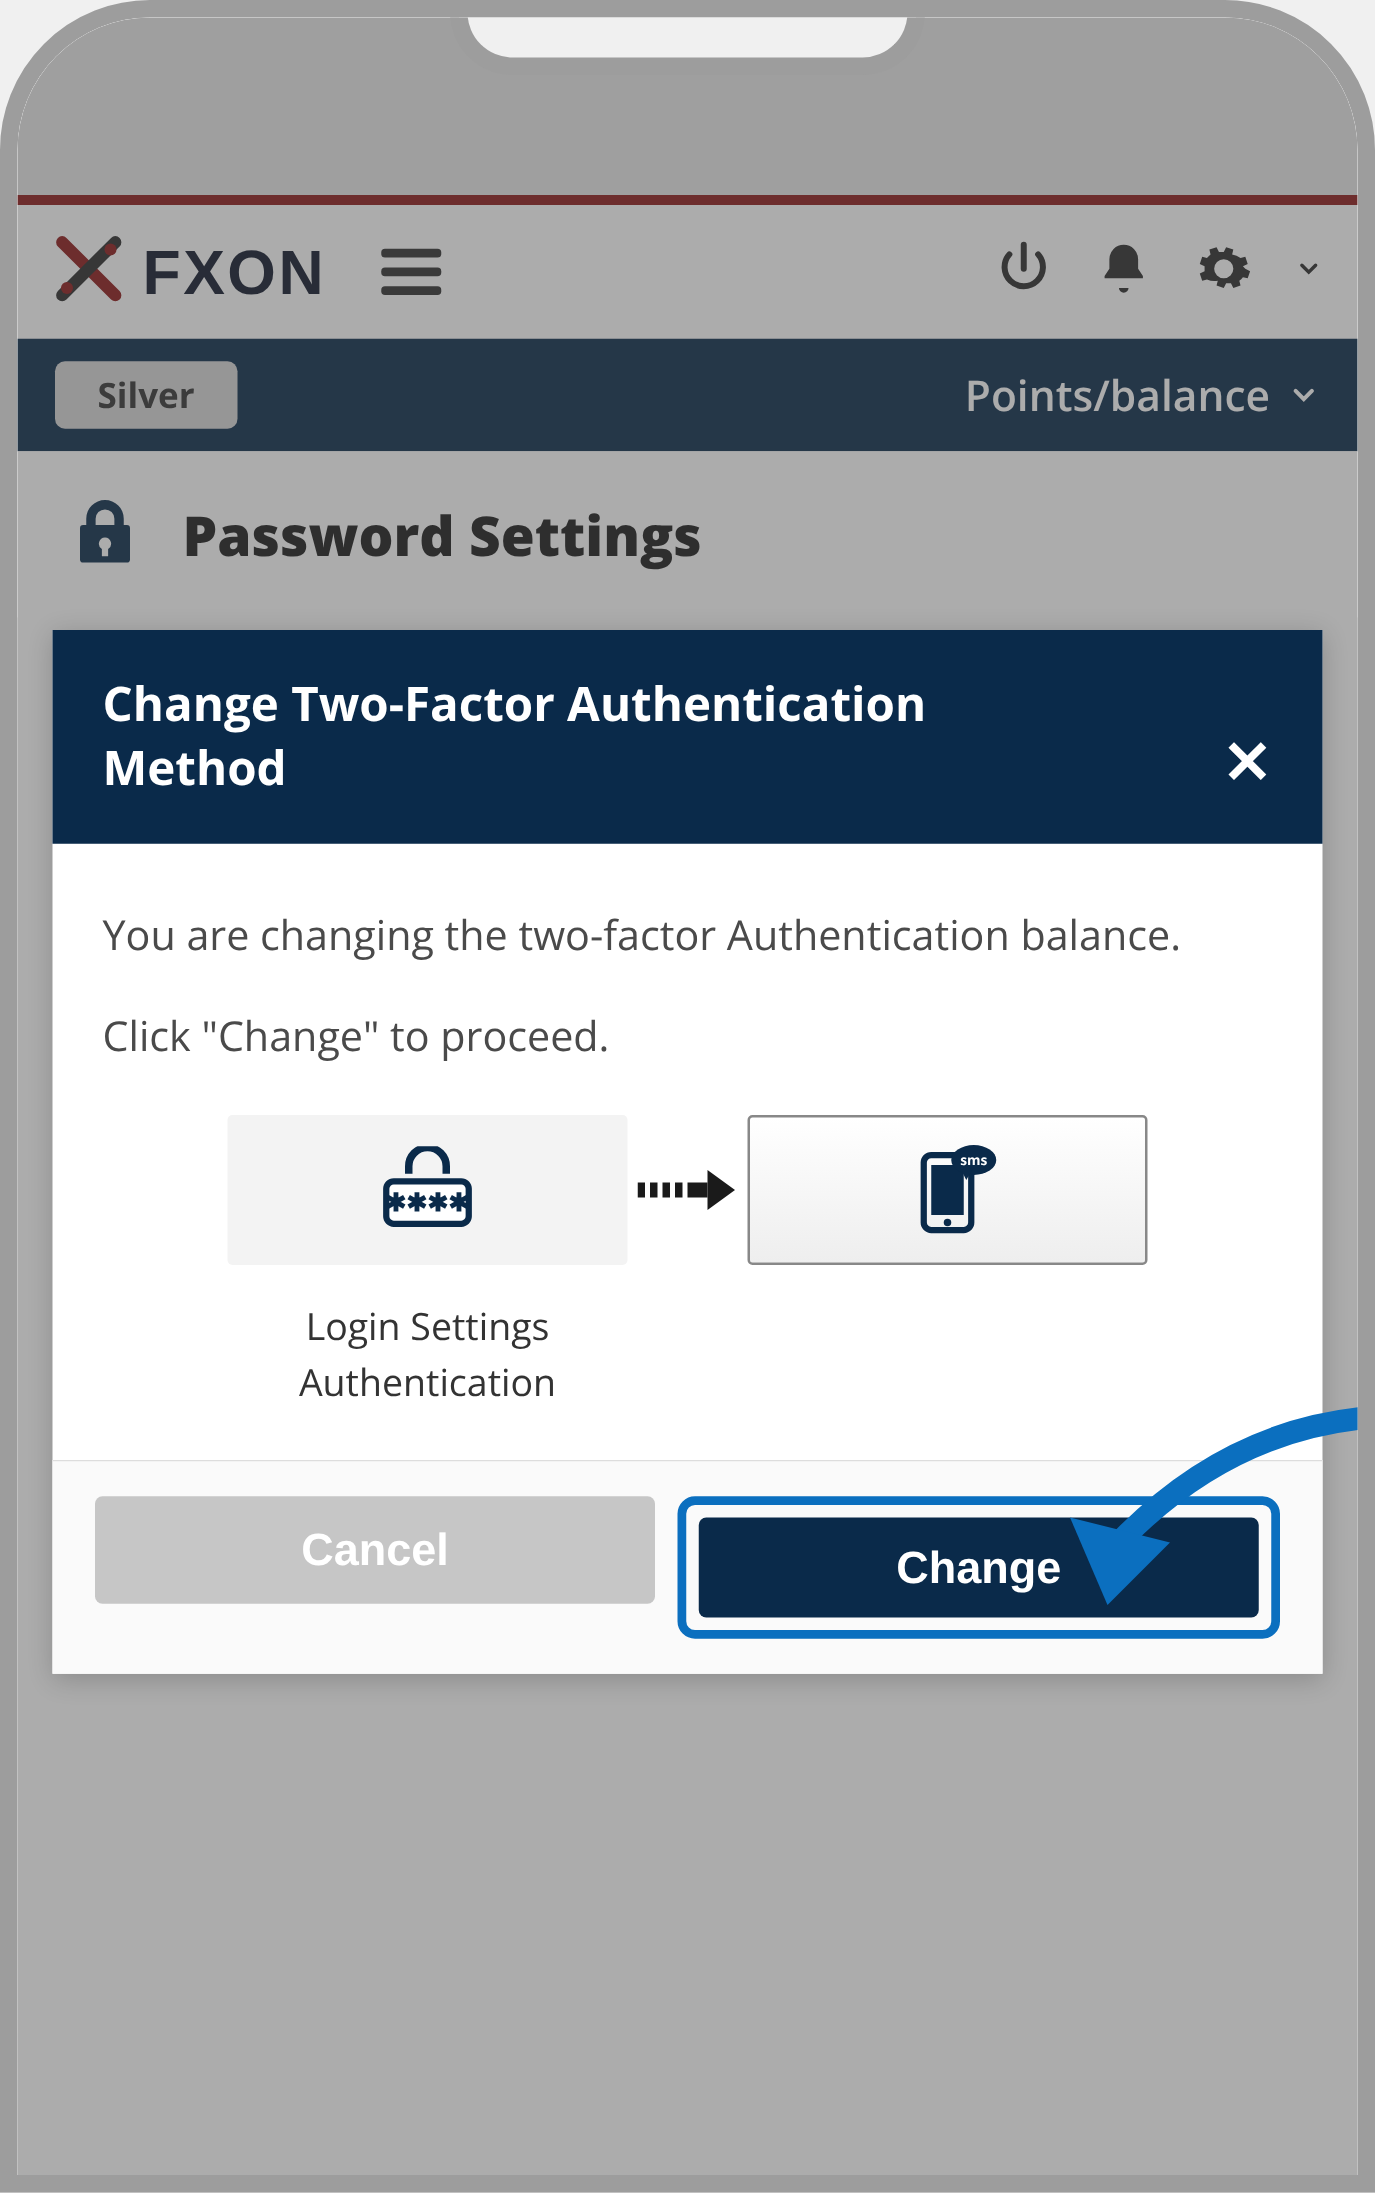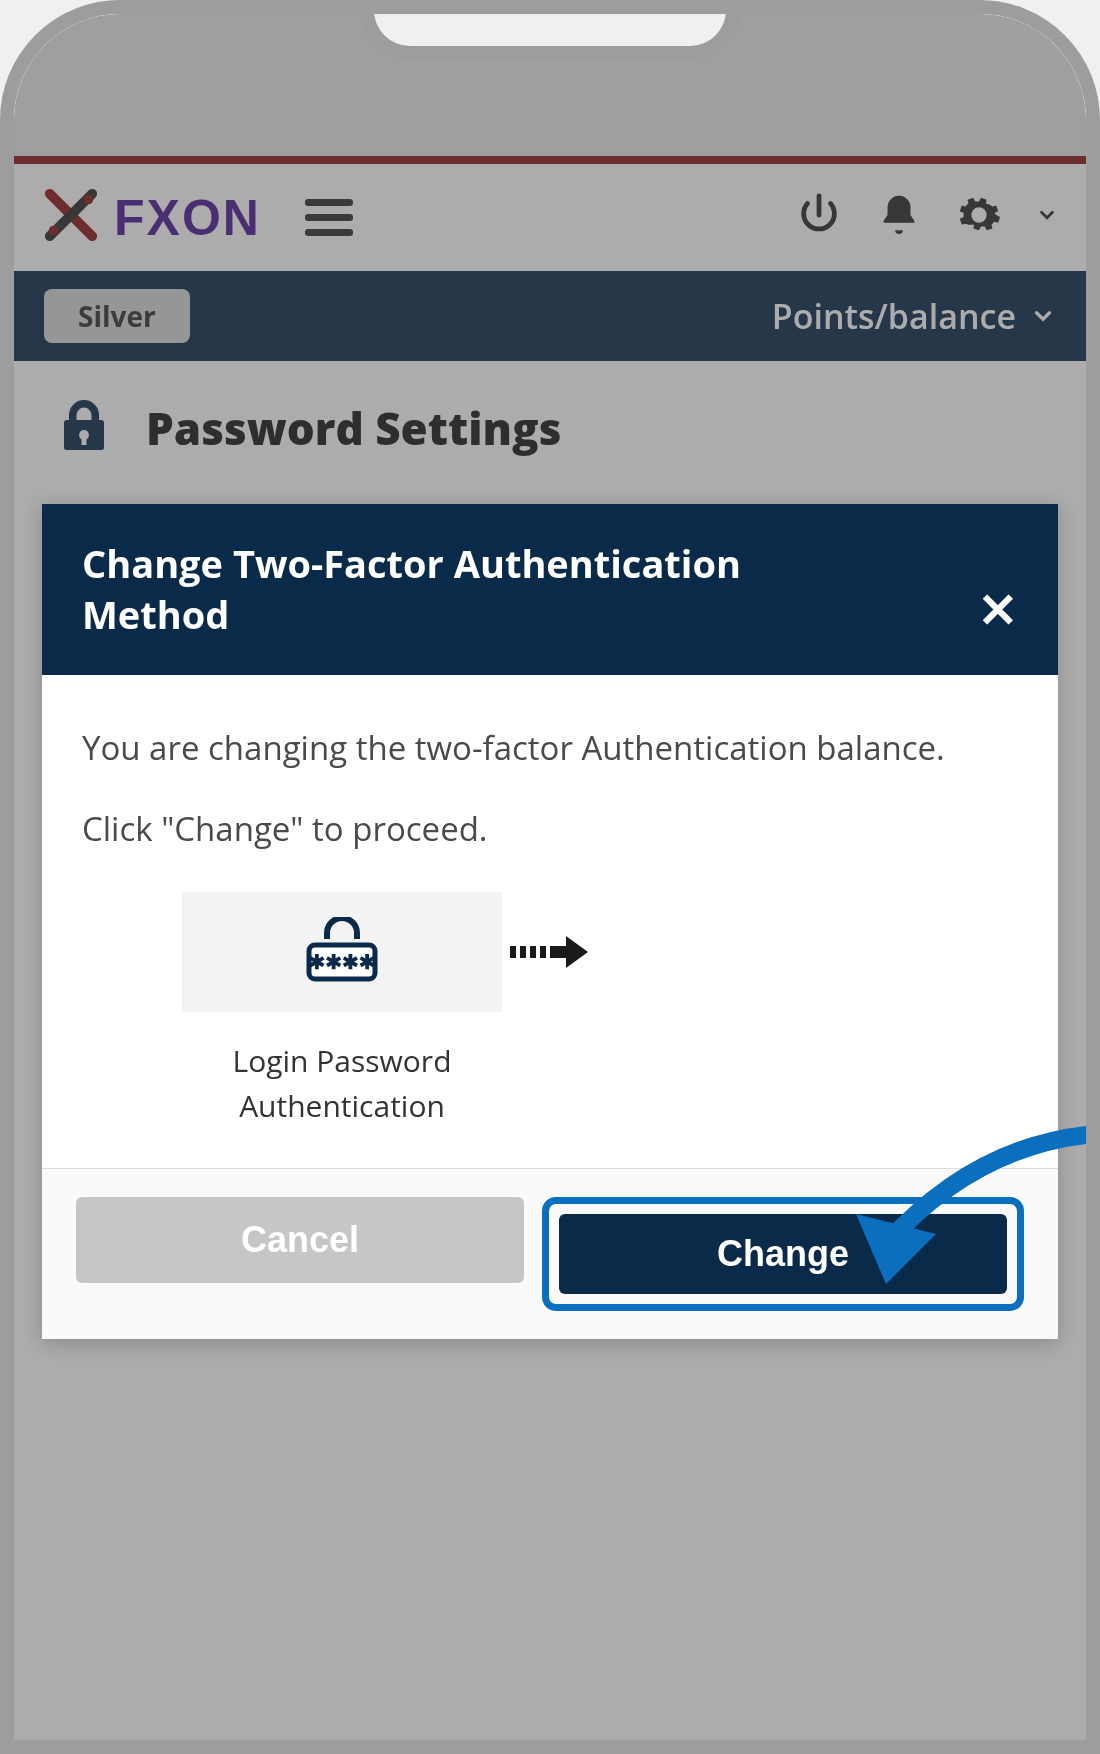--- a/index.html
+++ b/index.html
@@ -59,21 +59,21 @@
     .logo {
       display: flex;
       align-items: center;
       gap: 14px;
     }
     .logo-mark svg { width: 58px; height: 58px; }
     .logo-text {
       font-size: 50px;
       font-weight: 700;
       letter-spacing: 2px;
-      color: #4c1d95;
+      color: #0f172a;
       font-family: Arial, sans-serif;
     }
     .hamburger { margin-left: 20px; }
     .hamburger div {
       width: 48px; height: 7px;
       background: #303030;
       margin: 8px 0;
       border-radius: 3px;
     }
     .header-icons {
@@ -323,33 +323,43 @@
         <p>Click "Change" to proceed.</p>
         <div class="method-row">
           <div class="method-card">
             <div class="method-box">
               <svg width="90" height="70" viewBox="0 0 90 70">
                 <path d="M30 22v-6a15 15 0 0 1 30 0v6" stroke="#0a2a4a" stroke-width="6" fill="none"></path>
                 <rect x="12" y="28" width="66" height="34" rx="6" fill="#fff" stroke="#0a2a4a" stroke-width="5"></rect>
                 <text x="45" y="52" text-anchor="middle" font-size="20" fill="#0a2a4a" font-weight="bold">✱✱✱✱</text>
               </svg>
             </div>
-            <div class="method-label">Login Password Authentication</div>
+            <div class="method-label">Login Settings Authentication</div>
           </div>
           <div class="arrow-between">
             <svg viewBox="0 0 80 40">
               <rect x="0" y="14" width="6" height="12" fill="#1a1a1a"></rect>
               <rect x="10" y="14" width="6" height="12" fill="#1a1a1a"></rect>
               <rect x="20" y="14" width="6" height="12" fill="#1a1a1a"></rect>
               <rect x="30" y="14" width="6" height="12" fill="#1a1a1a"></rect>
               <rect x="40" y="14" width="16" height="12" fill="#1a1a1a"></rect>
               <path d="M56 4 L78 20 L56 36 Z" fill="#1a1a1a"></path>
             </svg>
           </div>
           <div class="method-card">
+            <div class="method-box selected">
+              <svg width="90" height="80" viewBox="0 0 90 80">
+                <rect x="26" y="12" width="38" height="60" rx="6" fill="none" stroke="#0a2a4a" stroke-width="5"></rect>
+                <rect x="32" y="20" width="26" height="40" fill="#0a2a4a"></rect>
+                <circle cx="45" cy="66" r="3" fill="#0a2a4a"></circle>
+                <ellipse cx="66" cy="16" rx="18" ry="12" fill="#0a2a4a"></ellipse>
+                <path d="M56 24 L60 32 L66 22 Z" fill="#0a2a4a"></path>
+                <text x="66" y="20" text-anchor="middle" font-size="11" fill="#fff" font-weight="bold">sms</text>
+              </svg>
+            </div>
           </div>
         </div>
       </div>
       <div class="dialog-footer">
         <button class="btn btn-cancel">Cancel</button>
         <div class="btn-change-wrap">
           <button class="btn-change">Change</button>
         </div>
       </div>
     </div>

